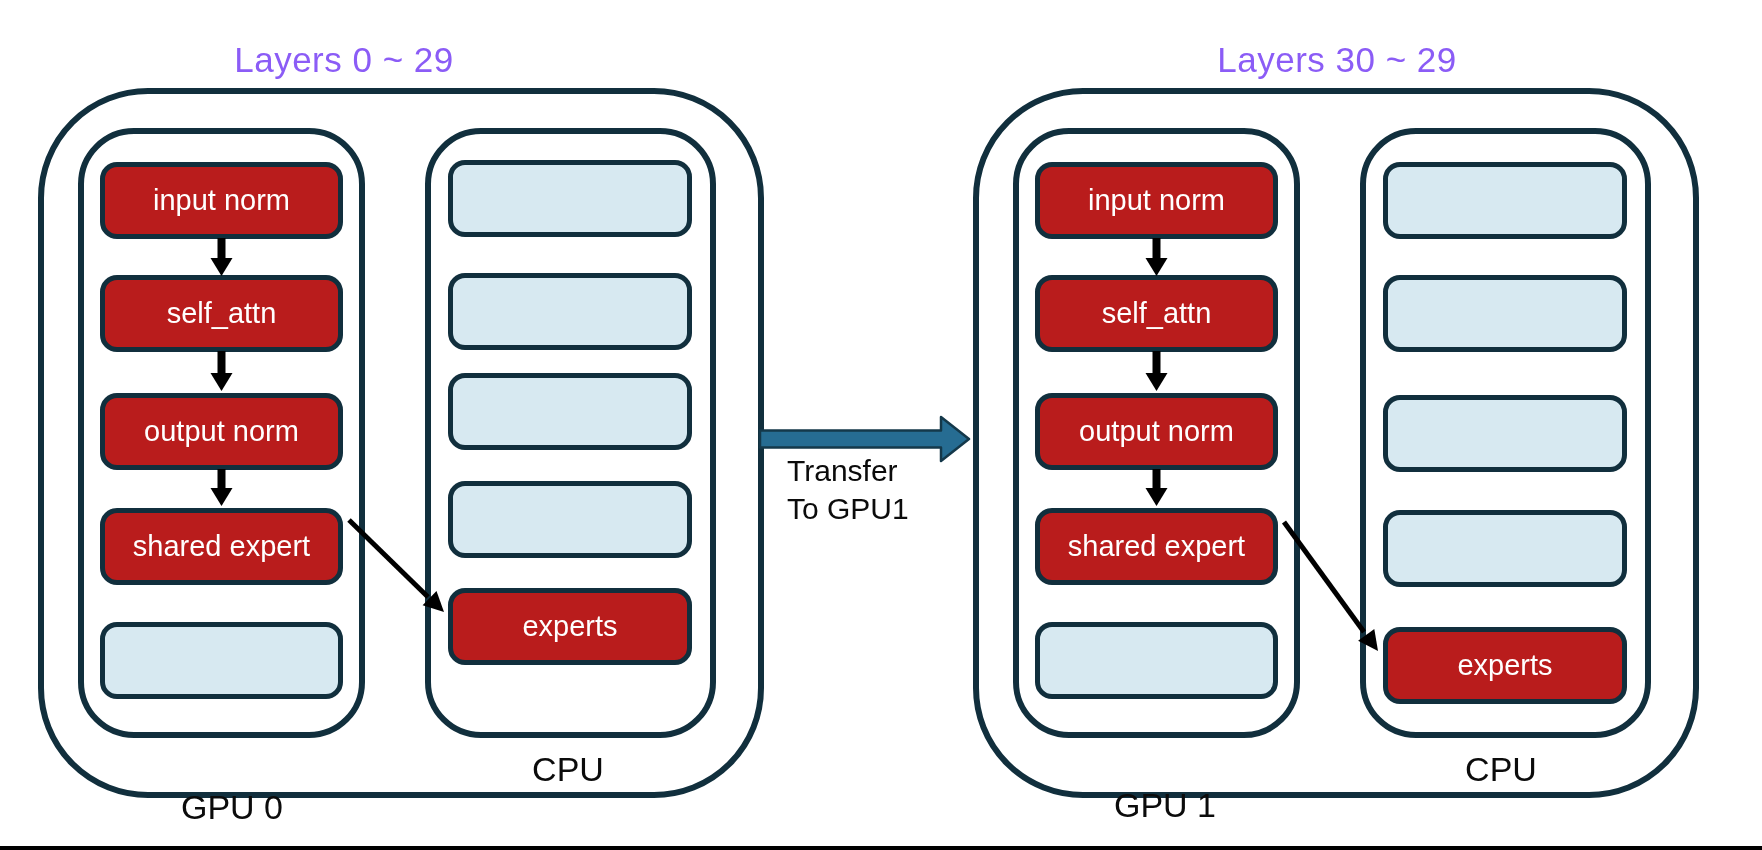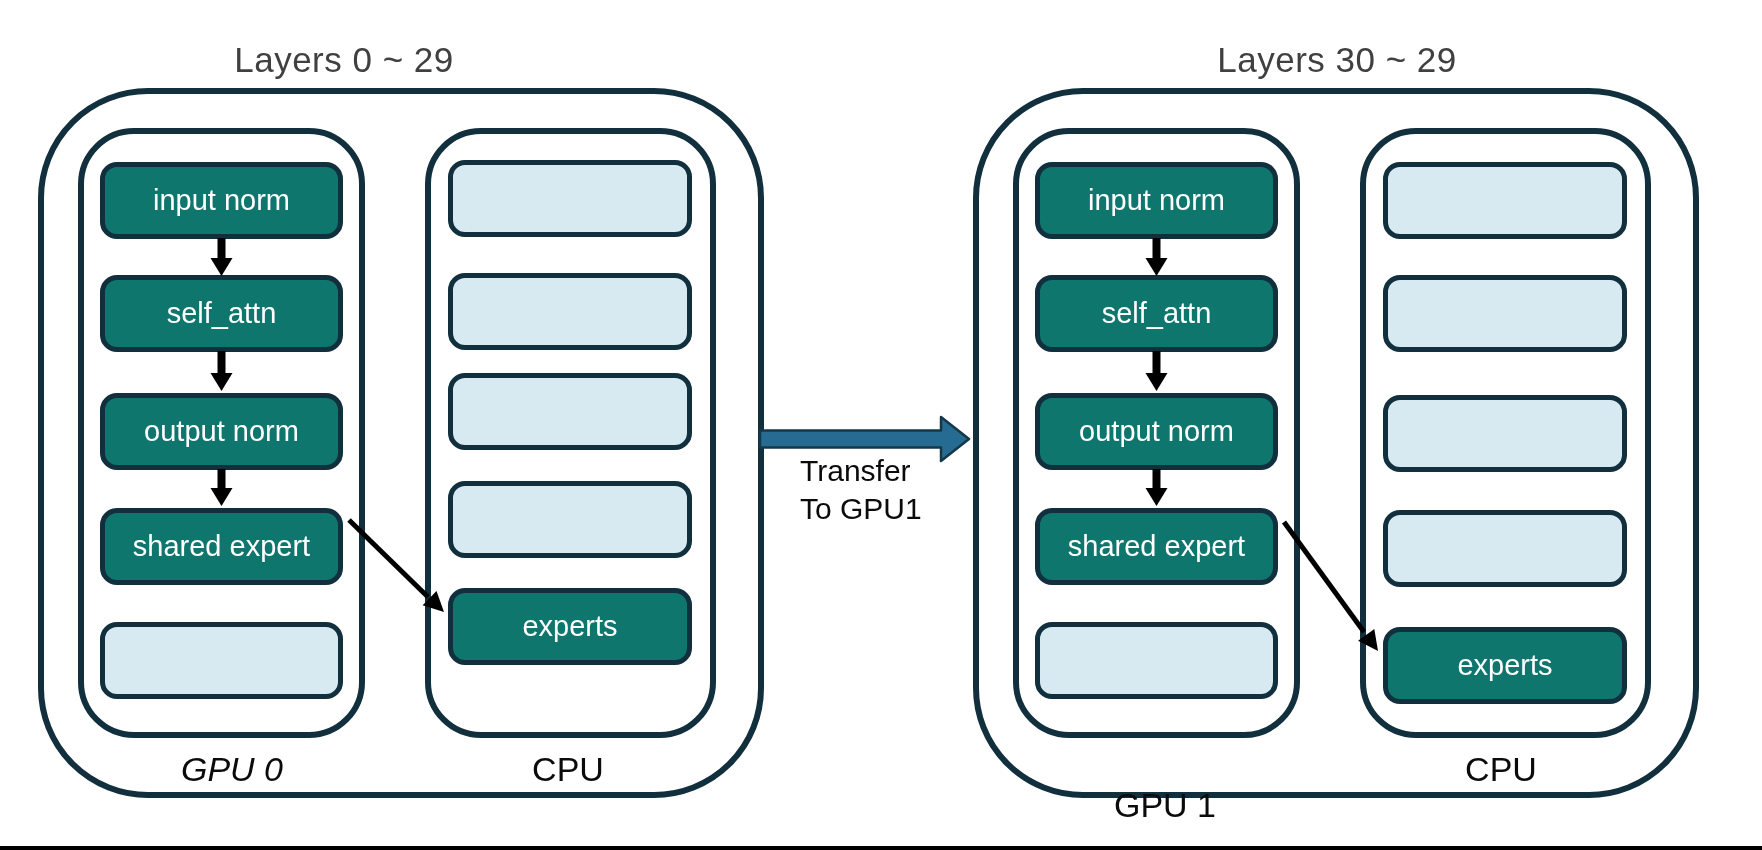--- a/index.html
+++ b/index.html
@@ -3,36 +3,36 @@
 <meta charset="utf-8">
 <style>
   html,body{margin:0;padding:0;background:#ffffff;}
   .stage{
     position:relative;width:1762px;height:850px;background:#ffffff;overflow:hidden;
     font-family:"Liberation Sans","DejaVu Sans",sans-serif;
   }
   .stage *{box-sizing:border-box;}
   .group-title{
     position:absolute;width:340px;text-align:center;
-    font-size:35px;color:#404040;letter-spacing:0.5px;
+    font-size:35px;color:#8b5cf6;letter-spacing:0.5px;
   }
   .outer-container{
     position:absolute;width:726px;height:710px;
     border:6px solid #112f3d;border-radius:110px;background:#ffffff;
   }
   .inner-container{
     position:absolute;width:287px;height:610px;
     border:6px solid #112f3d;border-radius:56px;background:#ffffff;
   }
   .node-box{
     position:absolute;height:77px;border:5px solid #112f3d;border-radius:17px;
     display:flex;align-items:center;justify-content:center;
     font-size:29px;color:#ffffff;
   }
-  .salmon{background:#0f766e;text-align:right;}
+  .salmon{background:#b91c1c;text-align:right;}
   .blue{background:#d7e9f1;}
   .hw-label{
     position:absolute;width:200px;text-align:center;
     font-size:34px;color:#0b0b0b;
   }
   .transfer-text{
     position:absolute;font-size:30px;color:#0b0b0b;line-height:38px;white-space:nowrap;
   }
   .overlay{position:absolute;left:0;top:0;width:1762px;height:850px;pointer-events:none;}
   .bottom-line{position:absolute;left:0;top:846px;width:1762px;height:4px;background:#000000;}
@@ -55,21 +55,21 @@
     <div class="node-box salmon" style="left:100px;top:393px;width:243px;">output norm</div>
     <div class="node-box salmon" style="left:100px;top:508px;width:243px;">shared expert</div>
     <div class="node-box blue" style="left:100px;top:622px;width:243px;"></div>
 
     <div class="node-box blue" style="left:448px;top:160px;width:244px;"></div>
     <div class="node-box blue" style="left:448px;top:273px;width:244px;"></div>
     <div class="node-box blue" style="left:448px;top:373px;width:244px;"></div>
     <div class="node-box blue" style="left:448px;top:481px;width:244px;"></div>
     <div class="node-box salmon" style="left:448px;top:588px;width:244px;">experts</div>
 
-    <div class="hw-label" style="left:132px;top:750px;font-style:italic;">GPU 0</div>
+    <div class="hw-label" style="left:132px;top:788px;">GPU 0</div>
     <div class="hw-label" style="left:468px;top:750px;">CPU</div>
   </div>
 
   <div>
     <div class="group-title" style="left:1167px;top:40px;">Layers 30 ~ 29</div>
 
     <div class="outer-container" style="left:973px;top:88px;"></div>
 
     <div class="inner-container" style="left:1013px;top:128px;"></div>
     <div class="inner-container" style="left:1360px;top:128px;width:291px;"></div>
@@ -83,21 +83,21 @@
     <div class="node-box blue" style="left:1383px;top:162px;width:244px;"></div>
     <div class="node-box blue" style="left:1383px;top:275px;width:244px;"></div>
     <div class="node-box blue" style="left:1383px;top:395px;width:244px;"></div>
     <div class="node-box blue" style="left:1383px;top:510px;width:244px;"></div>
     <div class="node-box salmon" style="left:1383px;top:627px;width:244px;">experts</div>
 
     <div class="hw-label" style="left:1065px;top:750px;margin-top:36px;">GPU 1</div>
     <div class="hw-label" style="left:1401px;top:750px;">CPU</div>
   </div>
 
-  <div class="transfer-text" style="left:787px;top:452px;margin-left:13px;">
+  <div class="transfer-text" style="left:787px;top:452px;">
     <div>Transfer</div>
     <div>To GPU1</div>
   </div>
 
   <svg class="overlay" viewBox="0 0 1762 850">
 
     <g fill="#000000" stroke="#000000">
       <line x1="221.5" y1="238" x2="221.5" y2="260" stroke-width="8"></line>
       <polygon points="210.5,258 232.5,258 221.5,276" stroke="none"></polygon>
       <line x1="221.5" y1="351" x2="221.5" y2="374" stroke-width="8"></line>

